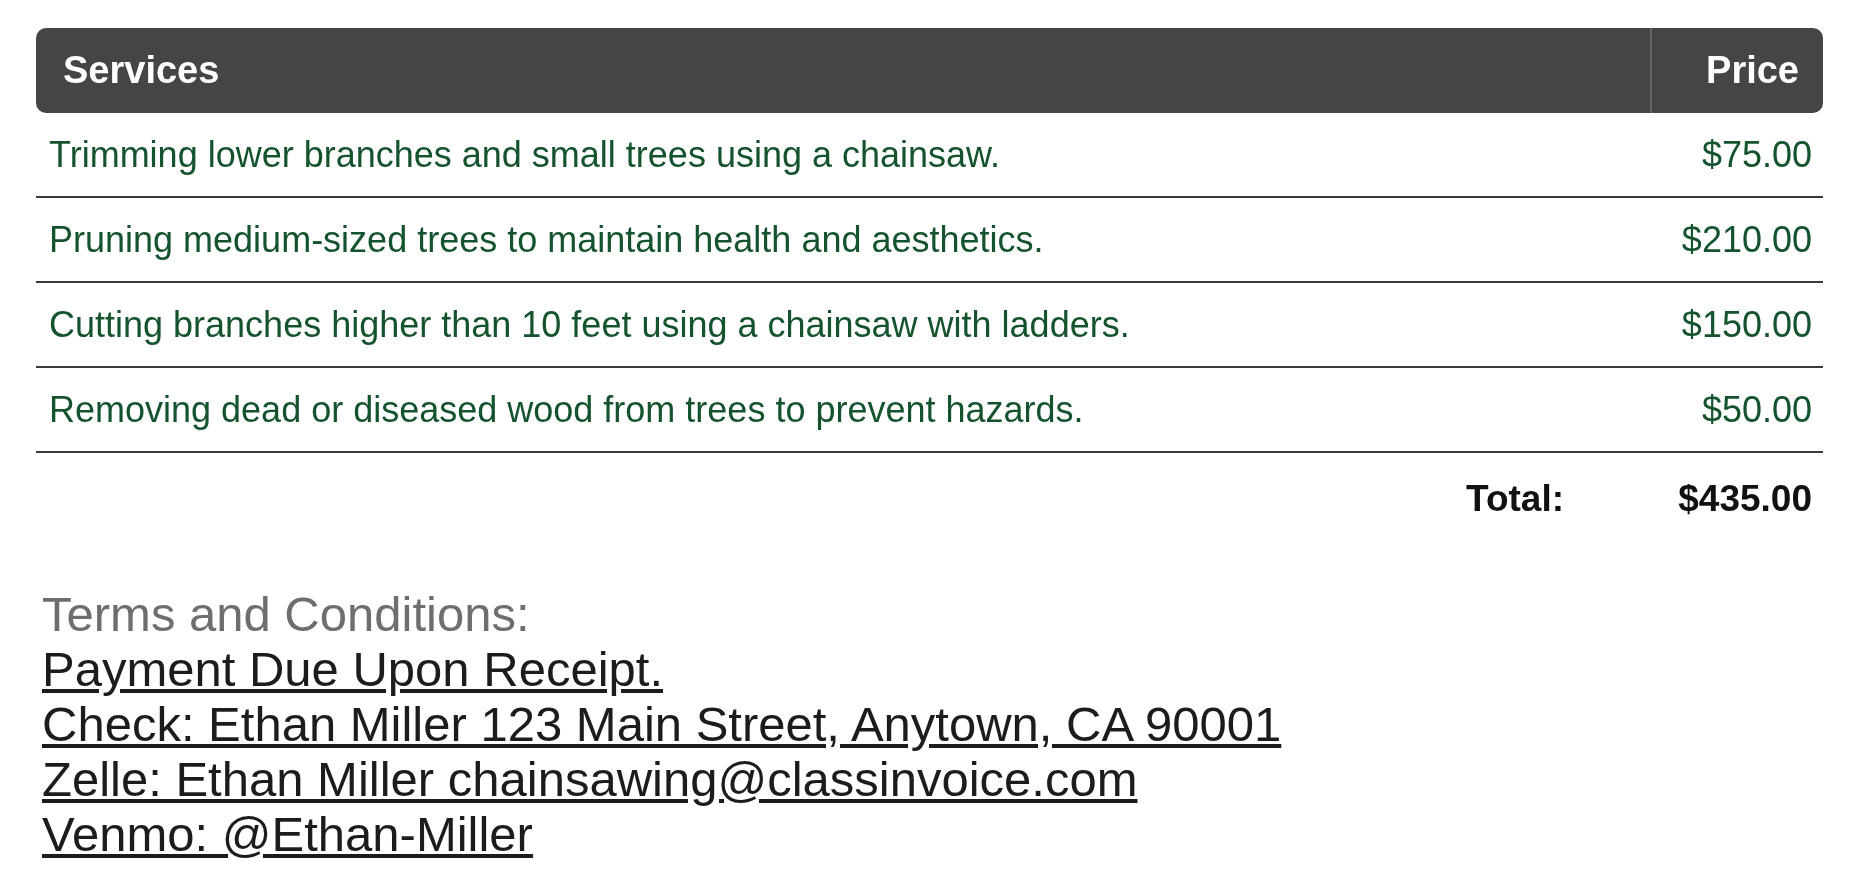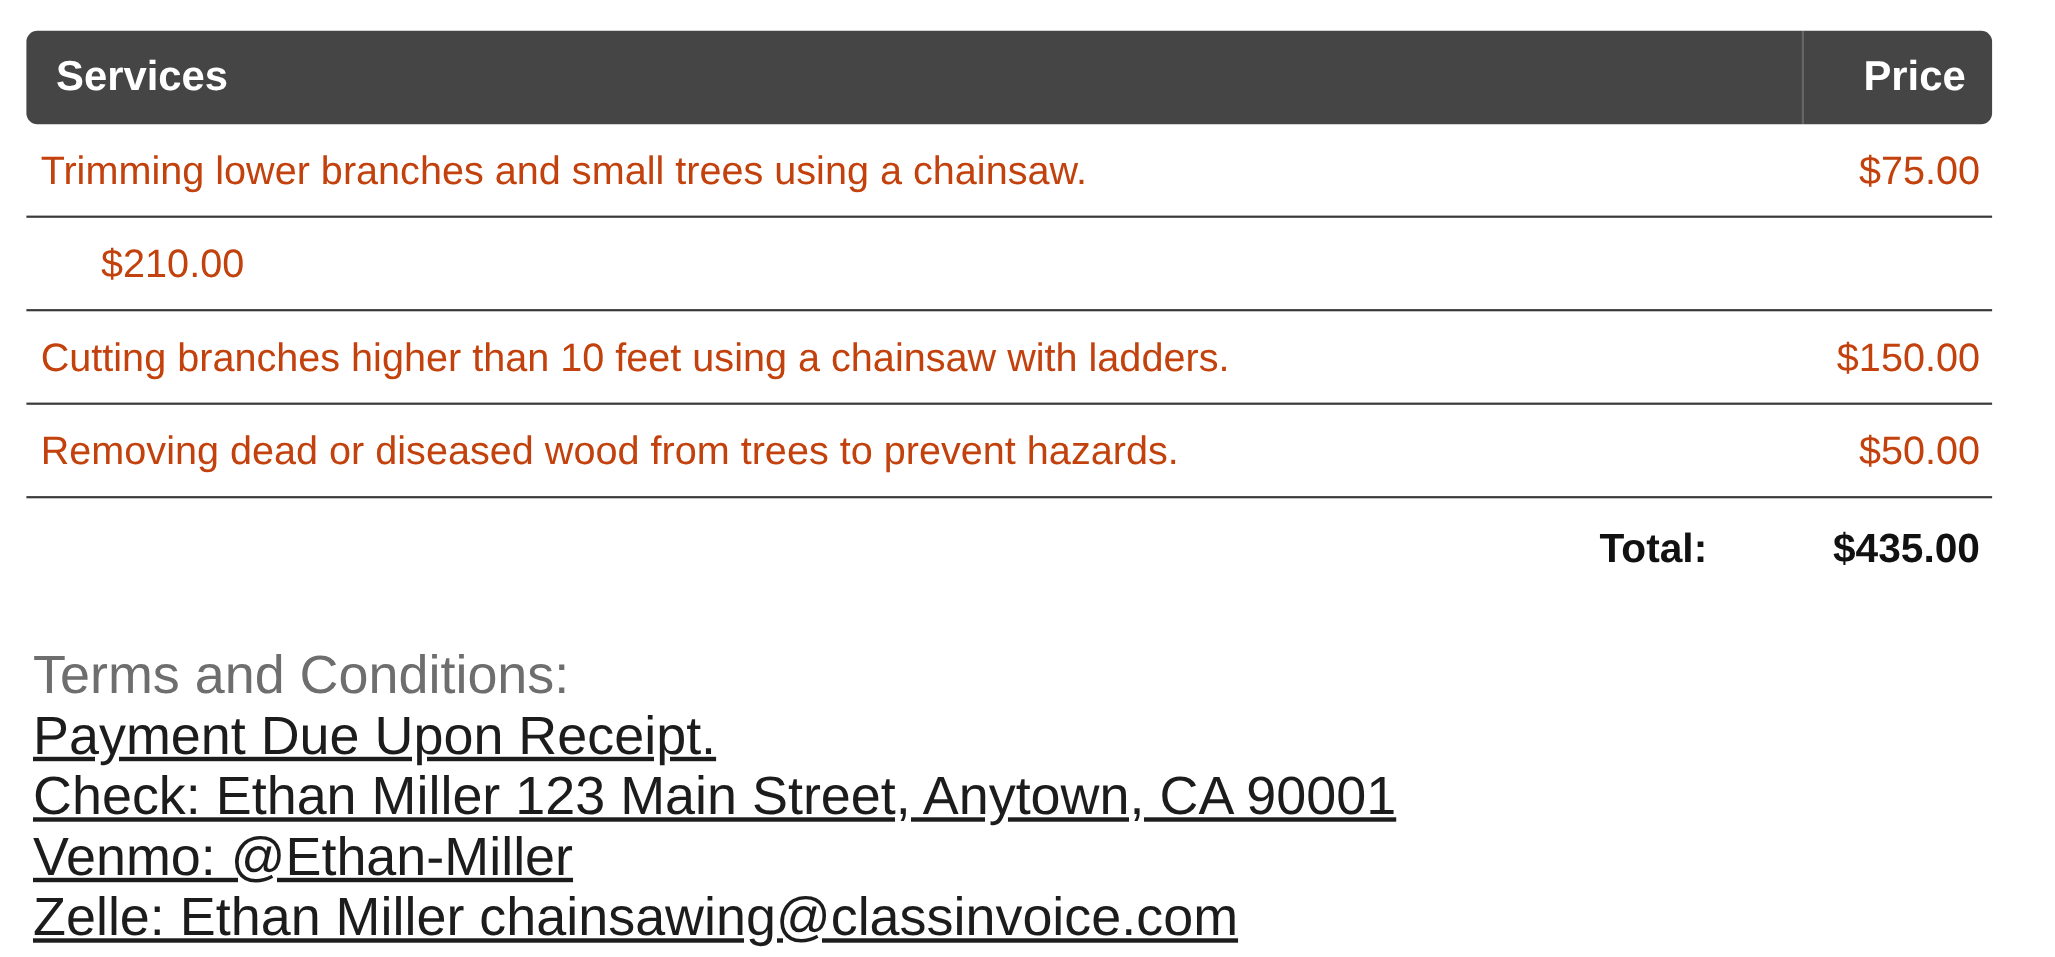--- a/index.html
+++ b/index.html
@@ -12,21 +12,21 @@
   .page {
     position: relative;
     width: 1868px;
     height: 870px;
     background: #ffffff;
     overflow: hidden;
   }
 
   .invoice {
     position: absolute;
-    left: 24px;
+    left: 36px;
     top: 28px;
     width: 1787px;
   }
 
   
   .table-header {
     display: flex;
     align-items: stretch;
     height: 85px;
     background: #454545;
@@ -51,21 +51,21 @@
     border-left: 2px solid rgba(255,255,255,0.18);
   }
 
   
   .table-row {
     display: flex;
     align-items: center;
     height: 85px;
     border-bottom: 2px solid #3a3a3a;
     font-size: 36px;
-    color: #c2410c;
+    color: #14532d;
   }
   .table-row:last-of-type {
     border-bottom: 3px solid #3a3a3a;
   }
   .table-row .cell-desc {
     flex: 1 1 auto;
     padding-left: 13px;
   }
   .table-row .cell-price {
     width: 209px;
@@ -123,20 +123,21 @@
         <div class="hdr-services">Services</div>
         <div class="hdr-price">Price</div>
       </div>
 
       <div class="table-row">
         <div class="cell-desc">Trimming lower branches and small trees using a chainsaw.</div>
         <div class="cell-price">$75.00</div>
       </div>
 
       <div class="table-row">
+        <div class="cell-desc">Pruning medium-sized trees to maintain health and aesthetics.</div>
         <div class="cell-price">$210.00</div>
       </div>
 
       <div class="table-row">
         <div class="cell-desc">Cutting branches higher than 10 feet using a chainsaw with ladders.</div>
         <div class="cell-price">$150.00</div>
       </div>
 
       <div class="table-row">
         <div class="cell-desc">Removing dead or diseased wood from trees to prevent hazards.</div>
@@ -147,18 +148,18 @@
         <div class="total-label">Total:</div>
         <div class="total-value">$435.00</div>
       </div>
 
     </div>
 
     <div class="terms">
       <div class="terms-heading">Terms and Conditions:</div>
       <div class="terms-line">Payment Due Upon Receipt.</div>
       <div class="terms-line">Check: Ethan Miller 123 Main Street, Anytown, CA 90001</div>
+      <div class="terms-line">Zelle: Ethan Miller chainsawing@classinvoice.com</div>
       <div class="terms-line">Venmo: @Ethan-Miller</div>
-      <div class="terms-line">Zelle: Ethan Miller chainsawing@classinvoice.com</div>
     </div>
 
   </div>
 </div>
 
 </body></html>

